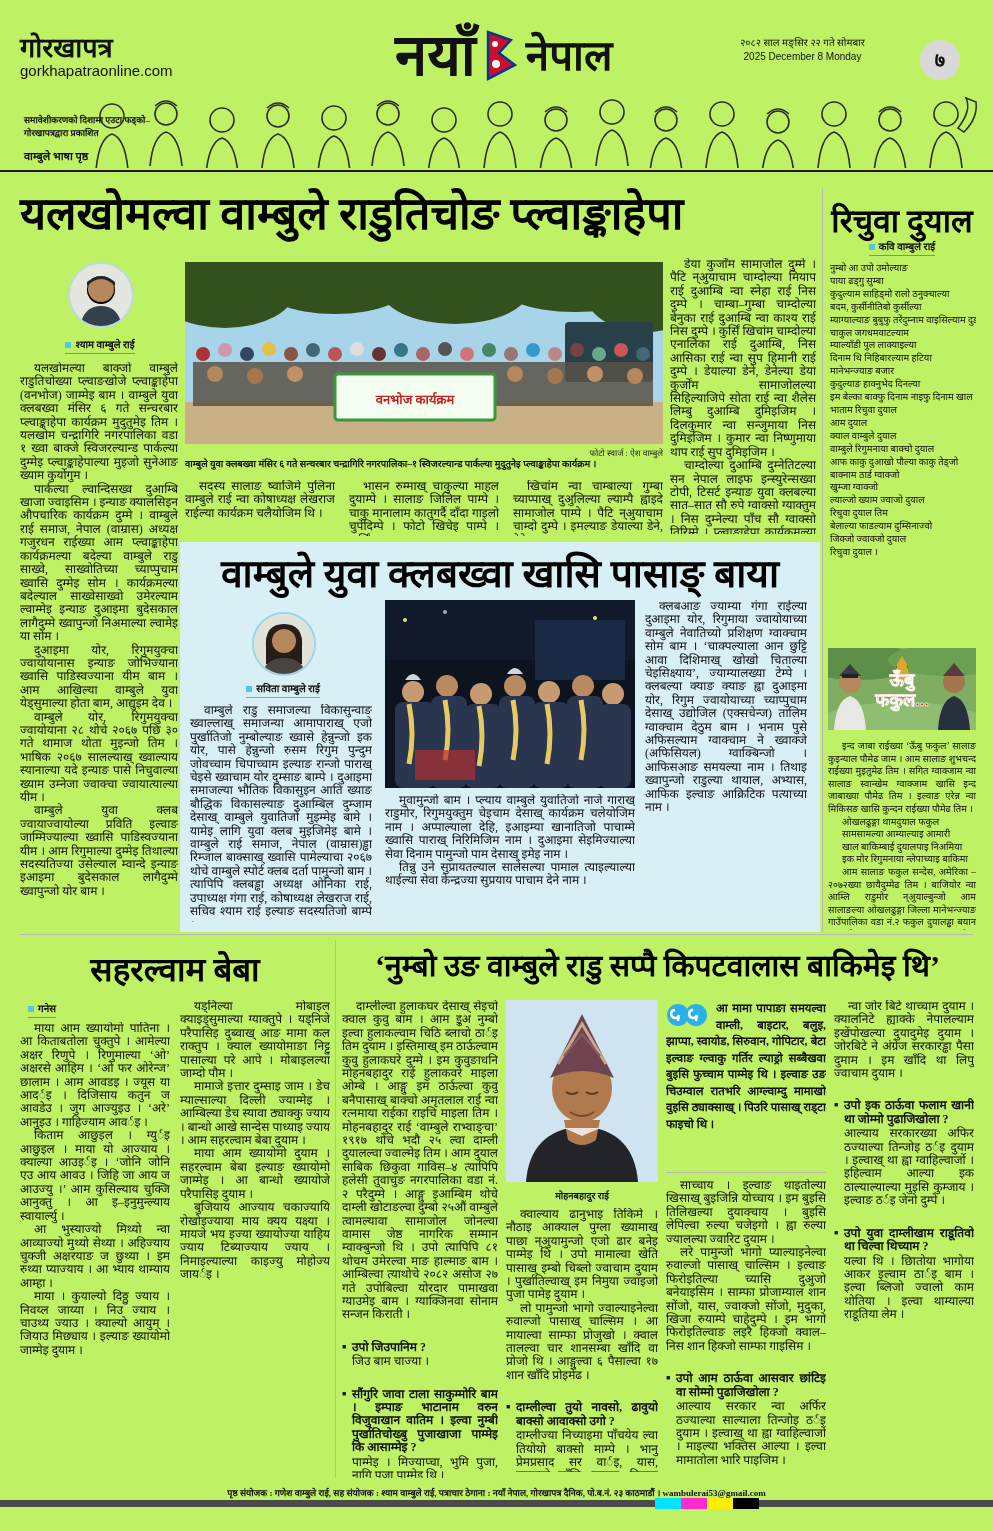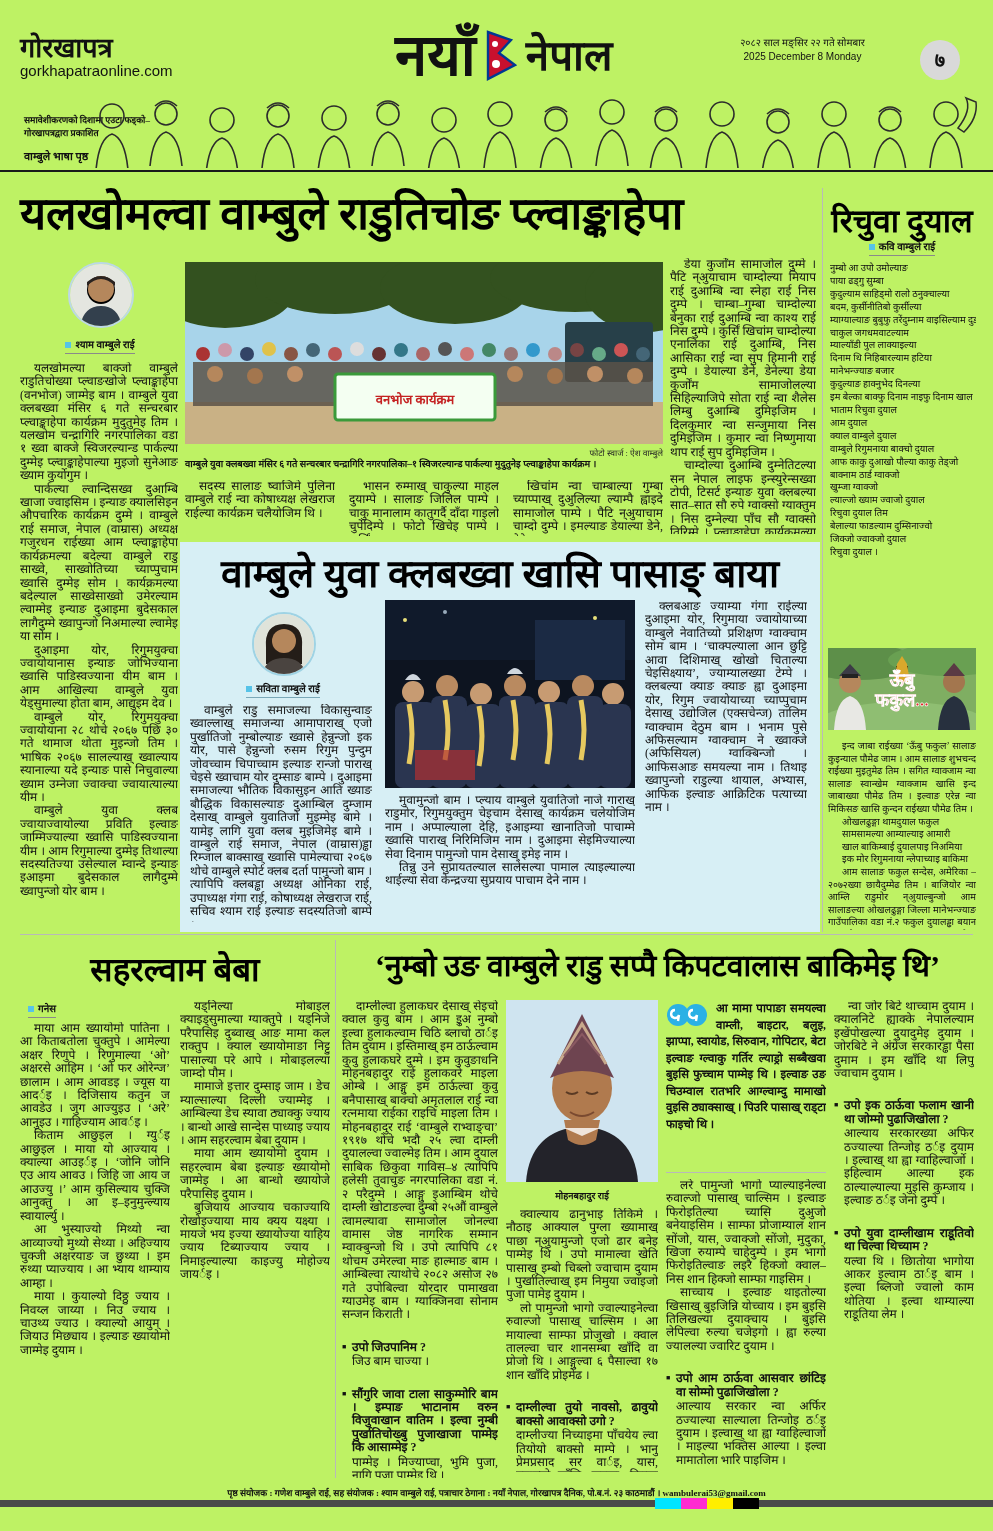--- a/index.html
+++ b/index.html
@@ -377,22 +377,22 @@
       <svg width="44" height="26" viewBox="0 0 44 26" style="float:left;margin:2px 6px 0 0;">
         <circle cx="12" cy="13" r="11" fill="#2bb1e5"></circle>
           <circle cx="30" cy="13" r="11" fill="#2bb1e5"></circle>
         <path d="M9 8 a4 4 0 1 0 4 5 l-1 6" stroke="#fff" stroke-width="2.4" fill="none"></path>
         <path d="M27 8 a4 4 0 1 0 4 5 l-1 6" stroke="#fff" stroke-width="2.4" fill="none"></path>
       </svg>
       <span style="font-size:11.5px;line-height:16.5px;font-weight:600;text-align:justify;display:block;">आ मामा पापाङा समयल्वा वाम्ली, बाइटार, बलुइ, झाप्पा, स्वायोड, सिरुवान, गोपिटार, बेटा इल्वाङ ग्ल्वाकु गर्तिर ल्याड्रो सब्बैखवा बुइसि फुच्चाम पाम्मेइ थि । इल्वाङ उङ चिउम्वाल रातभरि आग्ल्वाम्दु मामाखो वुइसि ठ्याक्साख् । पिउरि पासाख् राड्टा फाइचो थि ।</span>
     </div>
     <div class="grule" style="width:160px;height:1px;margin:4px 0 6px;"></div>
     <div class="bt" style="width:160px;height:288px;">
+      <p>साच्चाय । इल्वाङ थाइतोल्या खिसाख् बुइजिन्नि योच्चाय । इम बुइसि तिलिखल्या दुयाक्चाय । बुइसि लेपिल्वा रुल्या चजेइगो । ह्वा रुल्या ज्यालल्या ज्वारिट दुयाम ।</p>
       <p>लरे पामुन्जो भागो प्याल्याइनेल्वा रुवाल्जो पासाख् चाल्सिम । इल्वाङ फिरोइतिल्या च्यासि दुअुजो बनेयाइसिम । साम्फा प्रोजाम्याल शान सोंजो, यास, ज्वाक्जो सोंजो, मुदुका, खिजा रुयाम्पे चाहेदुम्पे । इम भागो फिरोइतिल्वाङ लइरै हिक्जो क्वाल–निस शान हिक्जो साम्फा गाइसिम ।</p>
-      <p>साच्चाय । इल्वाङ थाइतोल्या खिसाख् बुइजिन्नि योच्चाय । इम बुइसि तिलिखल्या दुयाक्चाय । बुइसि लेपिल्वा रुल्या चजेइगो । ह्वा रुल्या ज्यालल्या ज्वारिट दुयाम ।</p>
       <div class="qa">
           <span class="qb"></span>
           <div>
             <div class="q">उपो आम ठार्ऊवा आसवार छांटिइ वा सोम्मो पुढाजिखोला ?</div>
             <div class="a">आल्याय सरकार न्वा अर्फिर ठज्याल्या साल्याला तिन्जोइ ठर्इ दुयाम । इल्वाख् था ह्वा ग्वाहिल्वार्जो । माइल्या भक्तिस आल्या । इल्वा मामातोला भारि पाइजिम ।</div>
           </div>
         </div>
     </div>
   </div>
 

